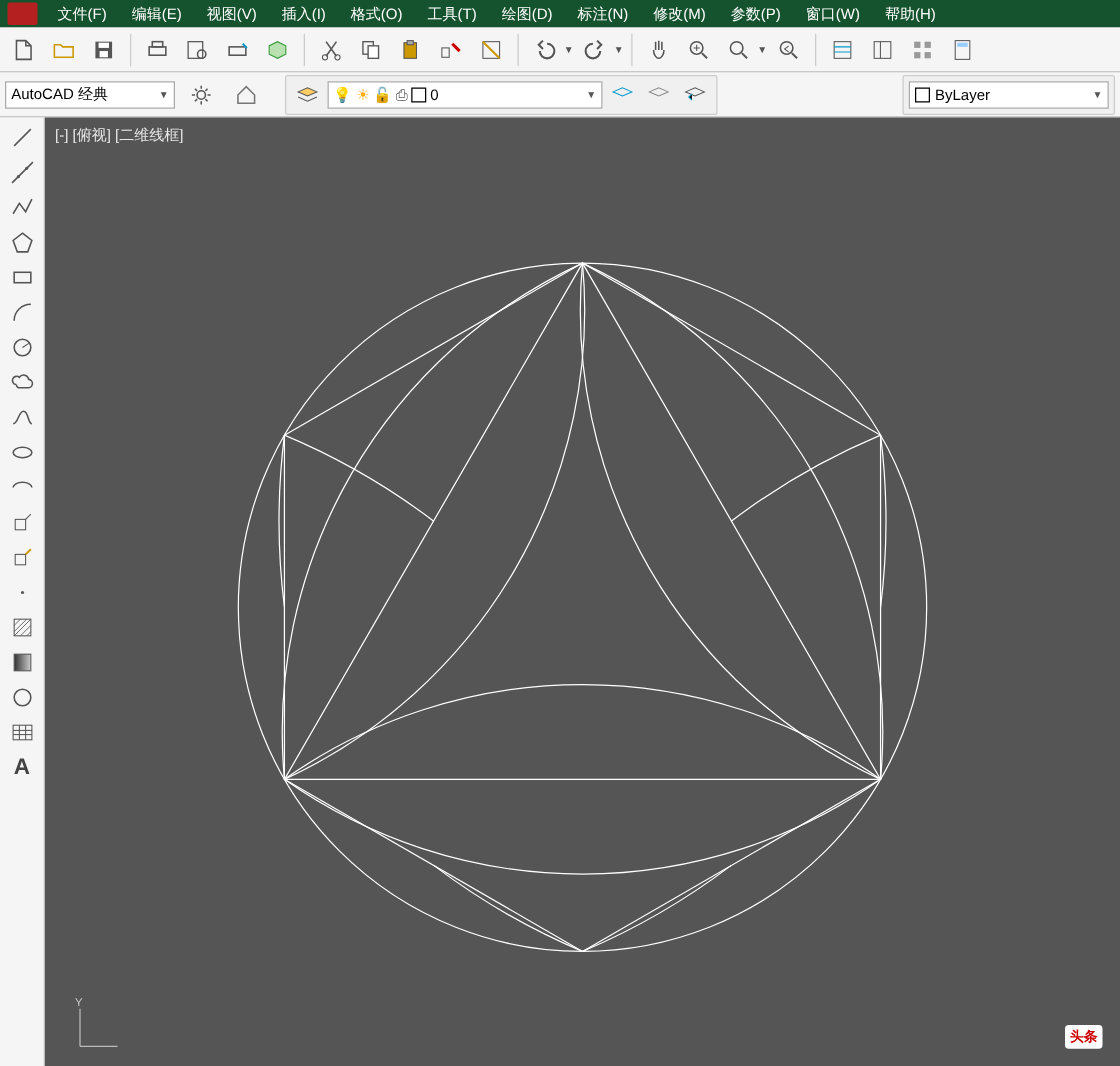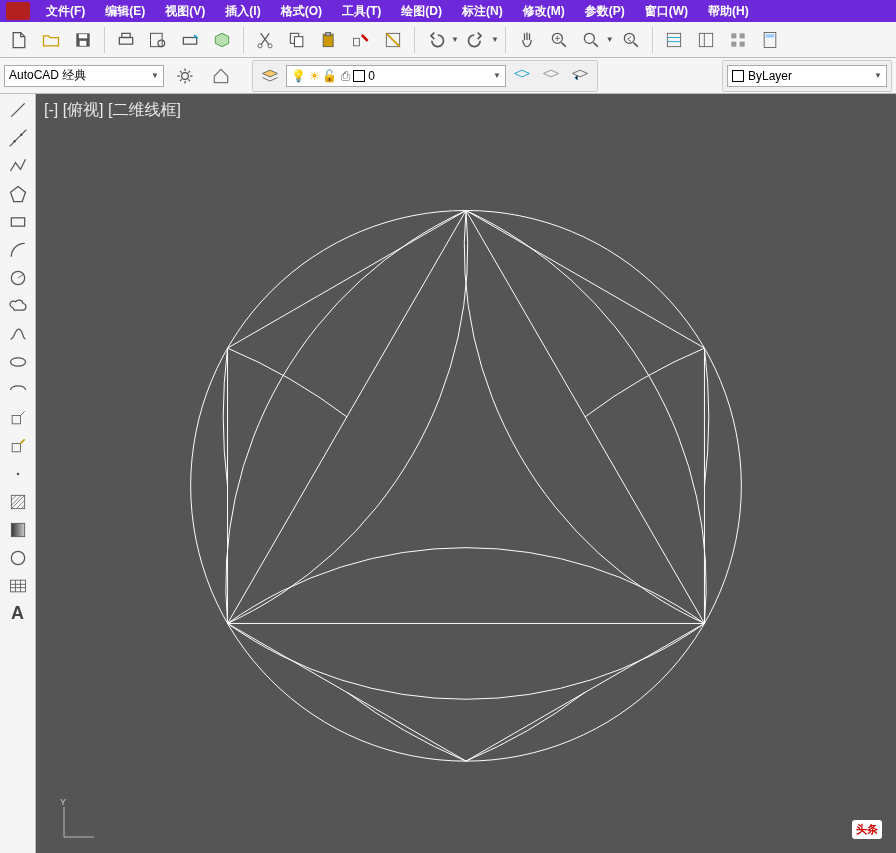--- a/index.html
+++ b/index.html
@@ -1,39 +1,39 @@
 <!DOCTYPE html>
 <html><head>
 <meta charset="utf-8">
 <style>
   * { box-sizing: border-box; margin: 0; padding: 0; }
   body { font-family: "Microsoft YaHei", Arial, sans-serif; font-size: 12px; background: #e8e8e8; width: 896px; height: 853px; overflow: hidden; }
   
-  .menubar { background: #6d28d9; color: #fff; height: 22px; display: flex; align-items: center; padding-left: 40px; gap: 8px; font-weight: bold; }
+  .menubar { background: #14532d; color: #fff; height: 22px; display: flex; align-items: center; padding-left: 40px; gap: 8px; }
   .menubar .app-icon { position: absolute; left: 6px; top: 2px; width: 24px; height: 18px; background: #b42020; border-radius: 2px; }
   .menu-item { padding: 2px 6px; cursor: default; }
 
   .toolbar-row { background: #f5f5f5; border-bottom: 1px solid #bbb; height: 36px; display: flex; align-items: center; padding: 2px 4px; gap: 2px; }
   .tool-btn { width: 30px; height: 28px; border: 1px solid transparent; display: flex; align-items: center; justify-content: center; border-radius: 2px; }
   .sep { width: 1px; height: 26px; background: #ccc; margin: 0 4px; }
   .dd-arrow { font-size: 8px; color: #555; margin-left: -2px; }
 
   .panel-row { background: #f5f5f5; border-bottom: 1px solid #bbb; height: 36px; display: flex; align-items: center; gap: 6px; padding: 0 4px; }
-  .workspace-select { width: 160px; height: 22px; border: 1px solid #aaa; background: #fff; padding: 0 4px; display: flex; align-items: center; justify-content: space-between; }
+  .workspace-select { width: 136px; height: 22px; border: 1px solid #aaa; background: #fff; padding: 0 4px; display: flex; align-items: center; justify-content: space-between; }
   .panel-group { border: 1px solid #ccc; height: 32px; display: flex; align-items: center; gap: 3px; padding: 0 4px; border-radius: 2px; background: #f0f0f0; }
   .layer-combo { width: 220px; height: 22px; border: 1px solid #aaa; background: #fff; display: flex; align-items: center; padding: 0 4px; gap: 3px; }
   .bylayer { width: 160px; height: 22px; border: 1px solid #aaa; background: #fff; display: flex; align-items: center; padding: 0 4px; gap: 4px; }
   .swatch { width: 12px; height: 12px; border: 1px solid #000; background: #fff; }
 
   .main-area { display: flex; height: calc(853px - 22px - 36px - 36px); }
   .left-tools { width: 36px; background: #f5f5f5; border-right: 1px solid #bbb; display: flex; flex-direction: column; align-items: center; padding-top: 2px; gap: 1px; }
   .draw-btn { width: 30px; height: 27px; border: 1px solid transparent; display: flex; align-items: center; justify-content: center; }
   
   .canvas { flex: 1; background: #555; position: relative; }
-  .viewport-label { position: absolute; top: 6px; left: 8px; color: #e8e8e8; font-size: 16px; }
+  .viewport-label { position: absolute; top: 6px; left: 8px; color: #e8e8e8; font-size: 12px; }
   .ucs { position: absolute; bottom: 6px; left: 18px; color: #ccc; }
   
   .drawing { position: absolute; left: 50%; top: 50%; transform: translate(-50%, -48%); }
   .drawing circle, .drawing path, .drawing line, .drawing polygon { fill: none; stroke: #fff; stroke-width: 1; }
 
   .watermark { position: absolute; right: 14px; bottom: 14px; color: #fff; font-size: 18px; font-weight: bold; display: flex; align-items: center; gap: 6px; text-shadow: 0 0 3px #000; padding-left: 10px; }
   .wm-badge { background: #fff; color: #c00; font-size: 11px; padding: 2px 4px; border-radius: 3px; font-weight: bold; text-shadow:none; }
 
   svg.ico { width: 20px; height: 20px; }
 </style>

